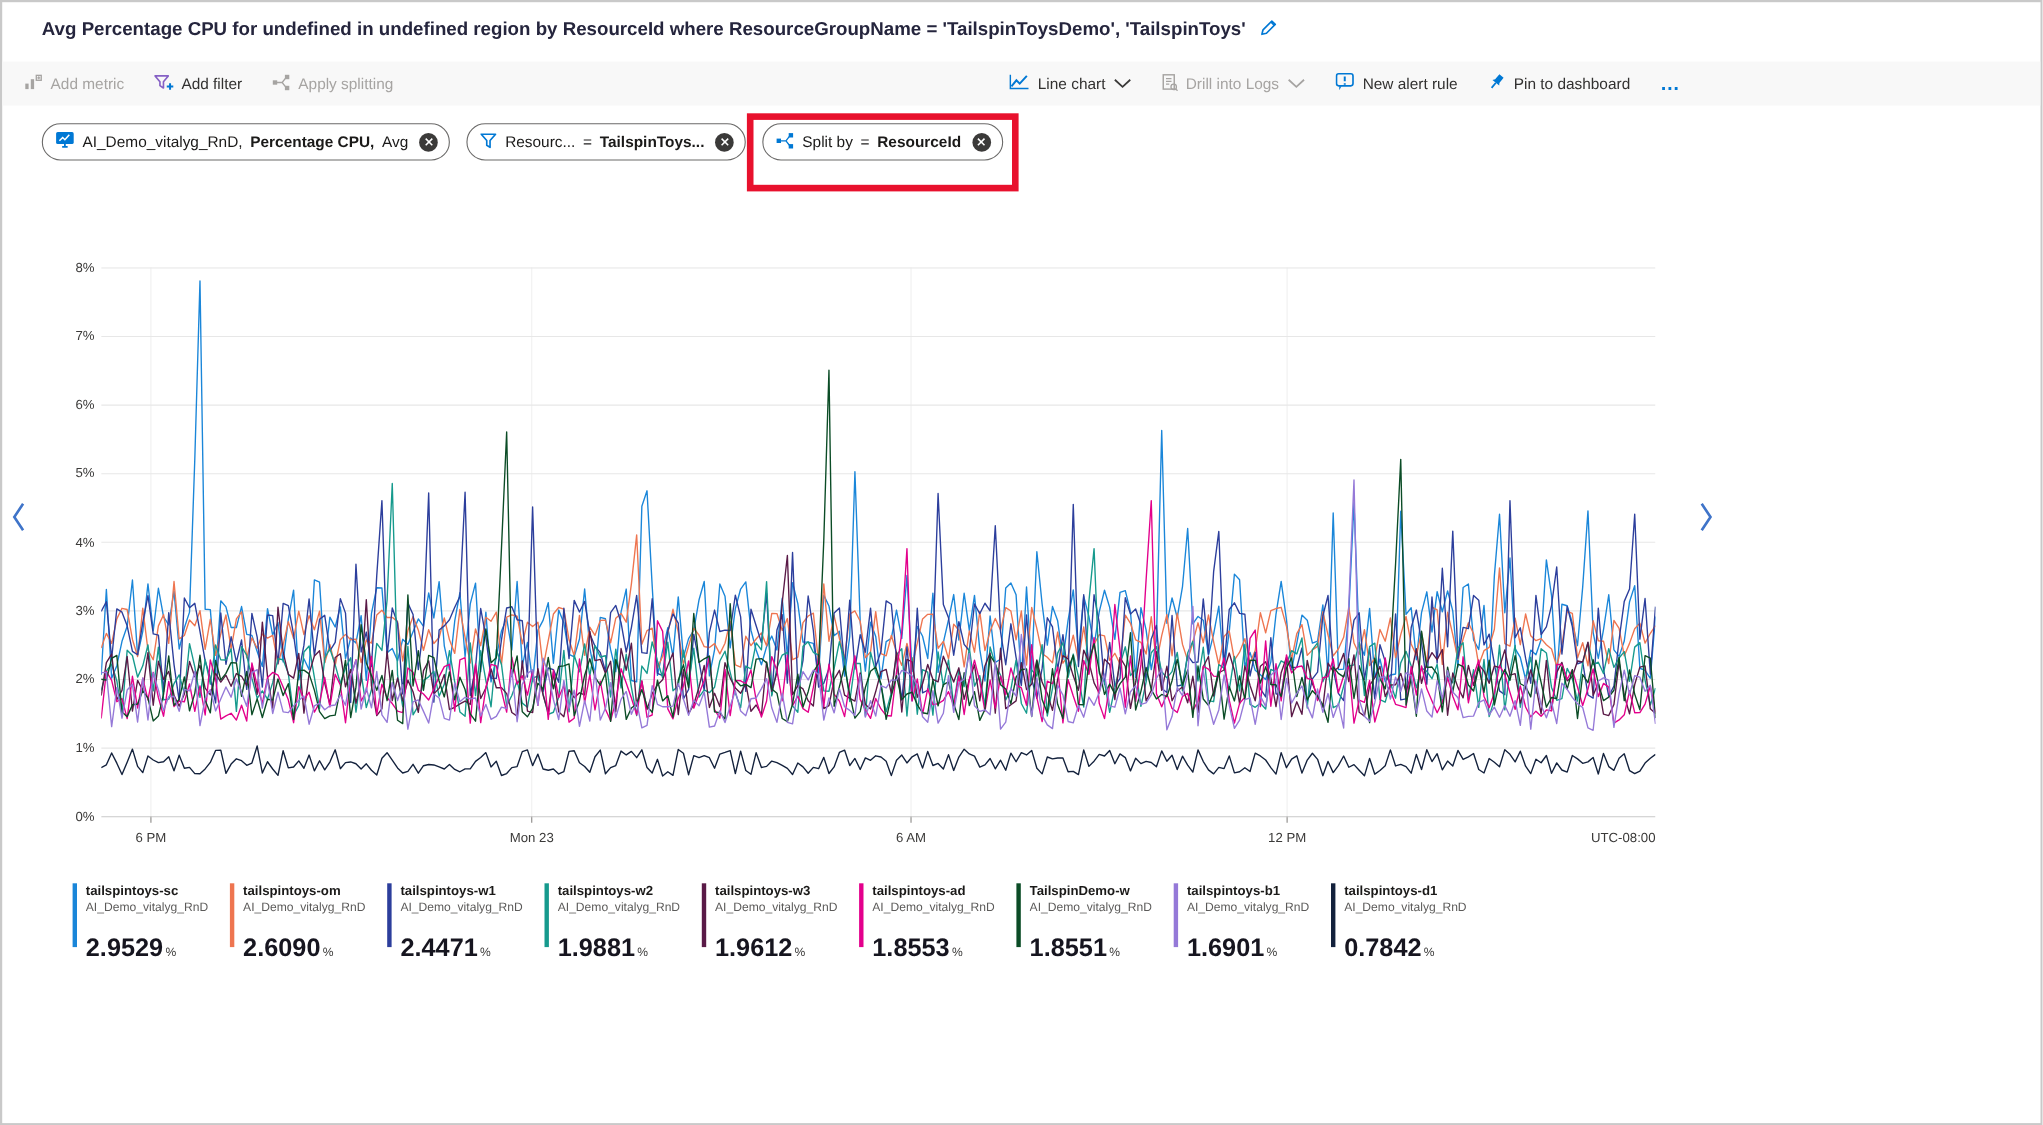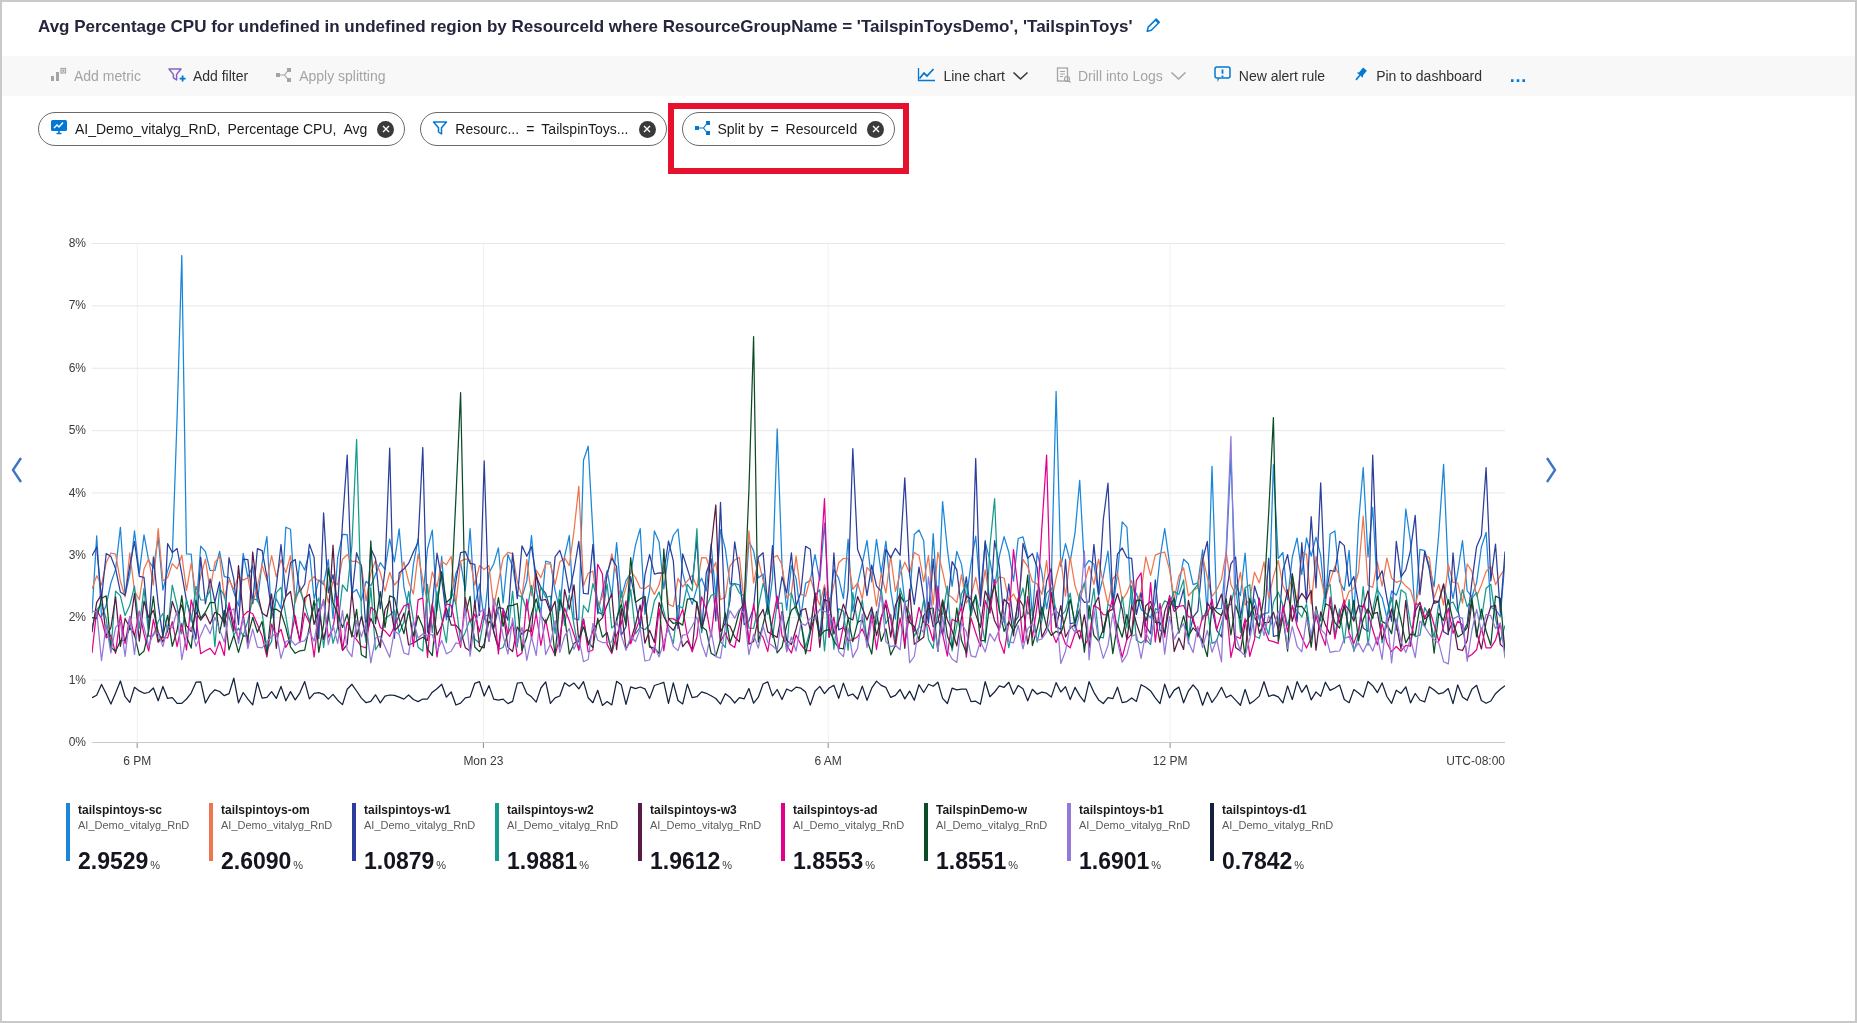--- a/index.html
+++ b/index.html
@@ -4,31 +4,31 @@
 <style>
   html,body{margin:0;padding:0;background:#fff;font-family:"Liberation Sans",sans-serif;}
   .page{position:relative;width:1857px;height:1023px;box-sizing:border-box;border:2px solid #c9c9c9;background:#fff;overflow:hidden;}
 
   
   .title-row{position:absolute;top:12px;left:36px;display:flex;align-items:center;gap:10px;}
   .page-title{font-size:17px;font-weight:600;color:#25253d;margin:0;white-space:nowrap;}
   .edit-btn{background:none;border:none;padding:2px;cursor:pointer;display:flex;align-items:center;}
 
   
-  .toolbar{position:absolute;top:54px;left:0;right:0;height:40px;background:#f8f8f8;display:flex;align-items:center;justify-content:space-between;box-sizing:border-box;padding:0 327px 0 48px;}
+  .toolbar{position:absolute;top:54px;left:0;right:0;height:40px;background:#f8f8f8;display:flex;align-items:center;justify-content:space-between;box-sizing:border-box;padding:0 327px 0 20px;}
   .tb-group{display:flex;align-items:center;gap:27px;}
   .tb-btn{display:flex;align-items:center;gap:7px;background:none;border:none;padding:0;font-family:"Liberation Sans",sans-serif;font-size:14px;color:#323130;cursor:pointer;white-space:nowrap;}
   .tb-btn.disabled{color:#a6a4a2;cursor:default;}
   .tb-btn .lbl{line-height:1;}
   .more-btn{font-size:18px;font-weight:700;color:#0078d4;letter-spacing:1px;}
 
   
   .chips-row{position:absolute;top:110px;left:36px;display:flex;align-items:center;gap:15px;text-align:center;}
   .chip{display:inline-flex;align-items:center;gap:7px;height:34px;padding:0 10px 0 11px;border:1px solid #6b6a69;border-radius:17px;background:#fff;font-size:14px;color:#1b1a19;white-space:nowrap;box-sizing:border-box;}
-  .chip b{font-weight:400;}
+  .chip b{font-weight:700;}
   .chip-close{width:17px;height:17px;min-width:17px;border-radius:50%;background:#3b3a39;border:none;color:#fff;display:flex;align-items:center;justify-content:center;padding:0;cursor:pointer;margin-left:3px;}
   .split-wrap{position:relative;display:inline-flex;}
   .red-box{position:absolute;left:-14px;right:-14px;top:-9px;bottom:-28px;border:6px solid #e8112d;pointer-events:none;}
 
   
   .chart-area{position:absolute;top:231px;left:0;width:1857px;height:560px;}
   #plot{position:absolute;left:90px;top:10px;}
   .ylab{position:absolute;left:24px;width:60px;text-align:right;font-size:12px;color:#3b3a39;line-height:16px;}
   .xlab{position:absolute;top:521px;font-size:12px;color:#3b3a39;transform:translateX(-50%);white-space:nowrap;}
   .xlab.utc{transform:translateX(-100%);left:1503px;}
@@ -261,21 +261,21 @@
         <span class="leg-sub">AI_Demo_vitalyg_RnD</span>
         <span class="leg-val"><span class="v">2.6090</span><span class="pct">%</span></span>
       </span>
     </div>
 
     <div class="leg-item">
       <span class="leg-bar" style="background: rgb(44, 62, 156);"></span>
       <span class="leg-text">
         <span class="leg-name">tailspintoys-w1</span>
         <span class="leg-sub">AI_Demo_vitalyg_RnD</span>
-        <span class="leg-val"><span class="v">1.0879</span><span class="pct">%</span></span>
+        <span class="leg-val"><span class="v">2.4471</span><span class="pct">%</span></span>
       </span>
     </div>
 
     <div class="leg-item">
       <span class="leg-bar" style="background: rgb(22, 154, 141);"></span>
       <span class="leg-text">
         <span class="leg-name">tailspintoys-w2</span>
         <span class="leg-sub">AI_Demo_vitalyg_RnD</span>
         <span class="leg-val"><span class="v">1.9881</span><span class="pct">%</span></span>
       </span>

